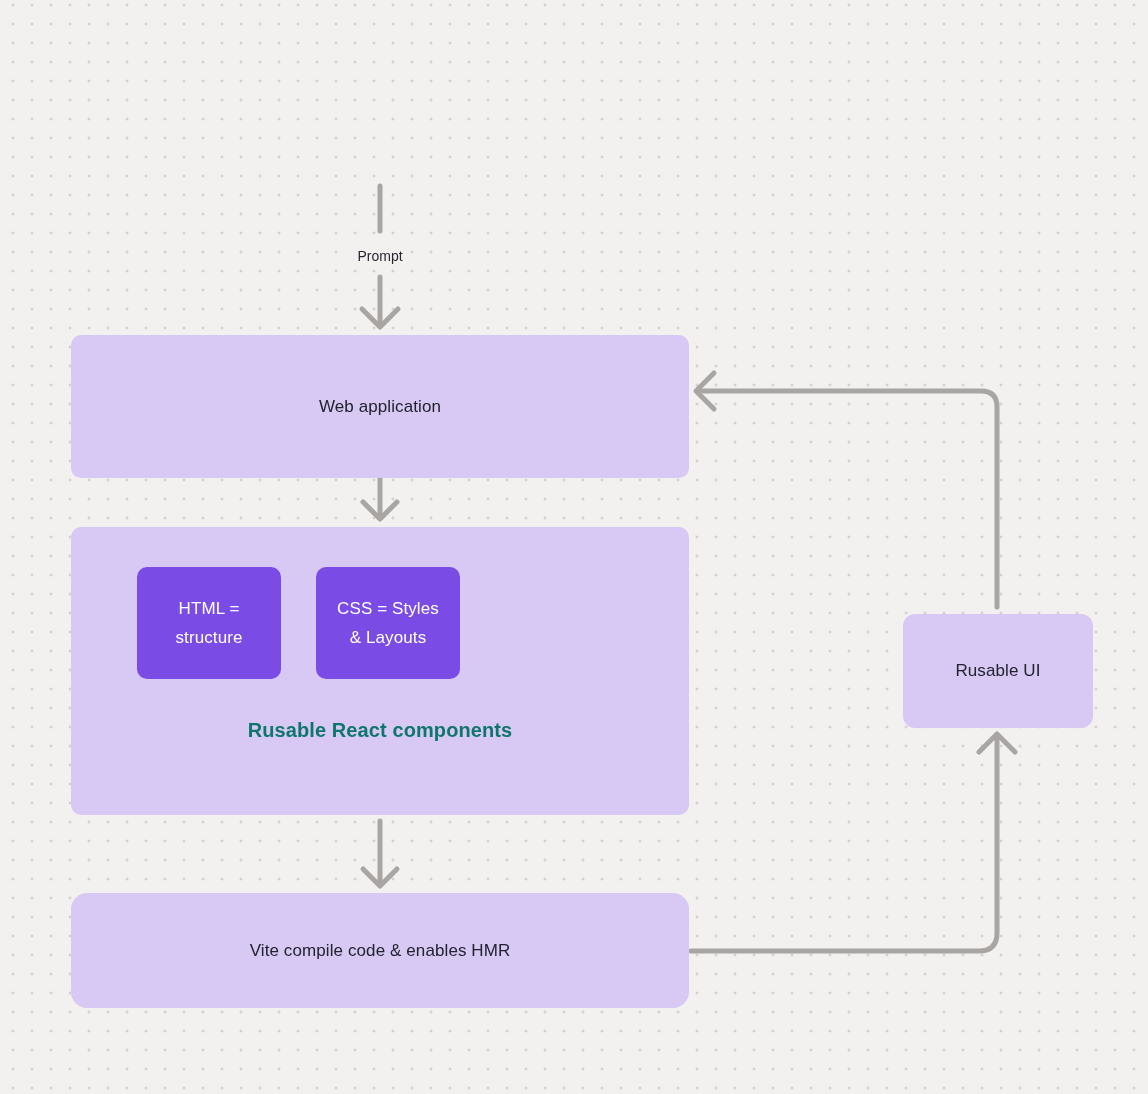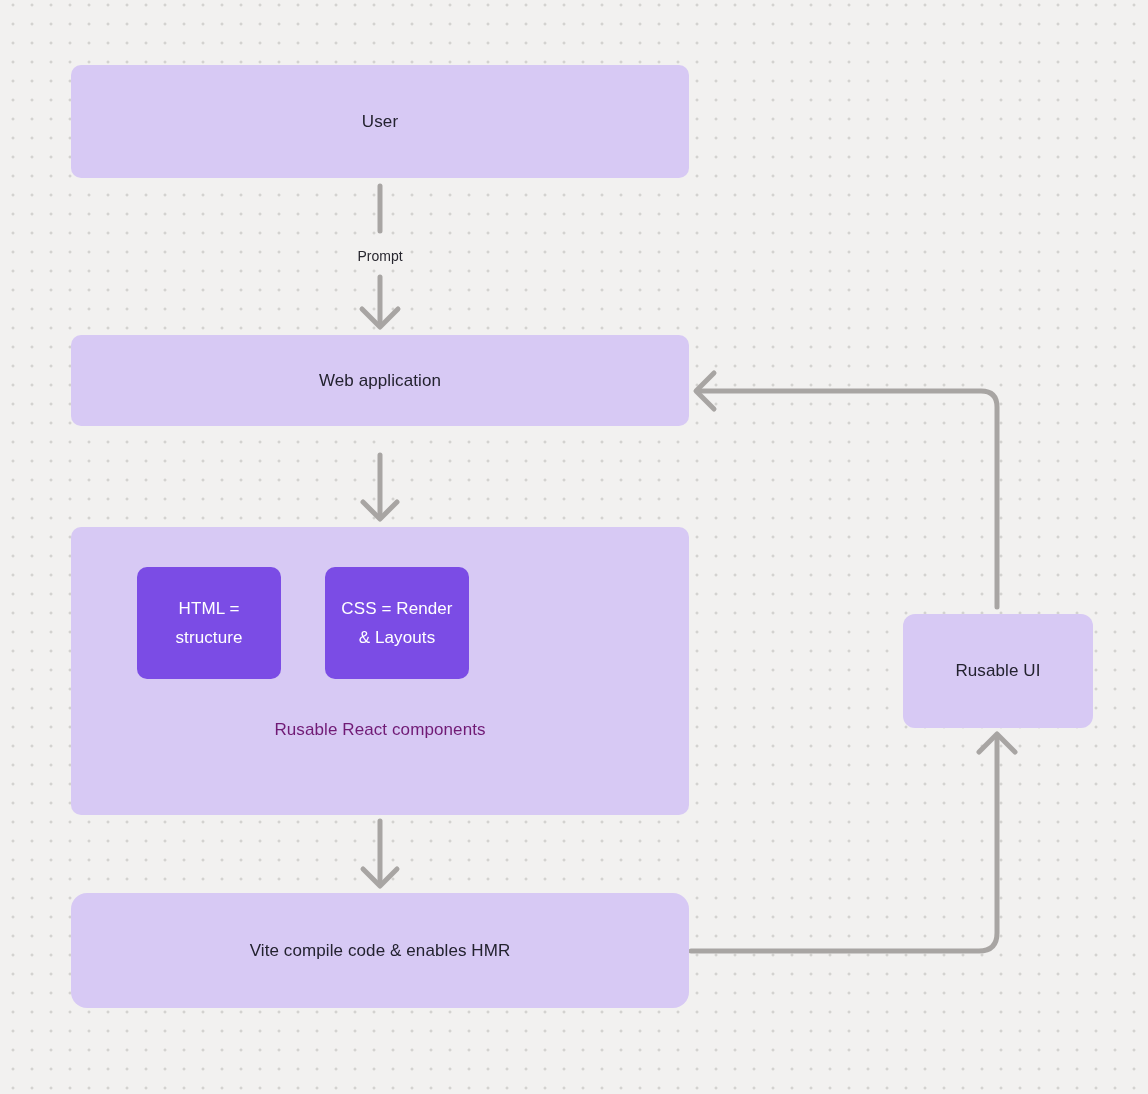--- a/index.html
+++ b/index.html
@@ -36,56 +36,56 @@
     border-radius: 10px;
     display: flex;
     align-items: center;
     justify-content: center;
     color: #23222f;
     font-size: 17px;
     font-weight: 500;
     letter-spacing: 0.1px;
   }
   #node-user   { left: 71px;  top: 65px;  width: 618px; height: 113px; }
-  #node-webapp { left: 71px;  top: 335px; width: 618px; height: 91px; }
+  #node-webapp { left: 71px;  top: 335px; width: 618px; height: 143px; }
   #node-vite   { left: 71px;  top: 893px; width: 618px; height: 115px; border-radius: 16px; }
   #node-render { left: 903px; top: 614px; width: 190px; height: 114px; border-radius: 12px; }
   #node-components {
     left: 71px; top: 527px; width: 618px; height: 288px;
     display: block;
   }
   .chips {
     position: absolute;
     left: 66px; top: 40px;
     display: flex;
-    gap: 44px;
+    gap: 35px;
   }
   .chip {
     width: 144px; height: 112px;
     background: #7b4ce5;
     border-radius: 10px;
     color: #ffffff;
     display: flex;
     flex-direction: column;
     align-items: center;
     justify-content: center;
     font-size: 17px;
     font-weight: 500;
     line-height: 29px;
     text-align: center;
   }
   .chip-line { display: block; }
   .group-label {
     position: absolute;
     left: 0; right: 0; top: 191px;
     text-align: center;
-    font-size: 17px;
-    font-weight: 400;
+    font-size: 20px;
+    font-weight: 700;
     line-height: 24px;
-    color: #701a75;
+    color: #0f766e;
   }
   .edge-label {
     position: absolute;
     left: 380px; top: 244px;
     transform: translateX(-50%);
     background: #f2f1f0;
     padding: 0 6px;
     font-size: 14px;
     font-weight: 500;
     line-height: 24px;
@@ -120,38 +120,35 @@
       <path d="M691 951 L979 951 Q997 951 997 933 L997 737"></path>
       <path d="M979 752 L997 734 L1015 752"></path>
     </g>
 
     <g>
       <path d="M997 607 L997 407 Q997 391 981 391 L700 391"></path>
       <path d="M714 373 L696 391 L714 409"></path>
     </g>
   </svg>
 
-  <div class="node" id="node-user">
-    <span>User</span>
-  </div>
 
   <div class="edge-label">Prompt</div>
 
   <div class="node" id="node-webapp">
     <span>Web application</span>
   </div>
 
   <div class="node" id="node-components">
     <div class="chips">
       <div class="chip">
         <span class="chip-line">HTML =</span>
         <span class="chip-line">structure</span>
       </div>
       <div class="chip">
-        <span class="chip-line">CSS = Render</span>
+        <span class="chip-line">CSS = Styles</span>
         <span class="chip-line">&amp; Layouts</span>
       </div>
     </div>
     <div class="group-label">Rusable React components</div>
   </div>
 
   <div class="node" id="node-vite">
     <span>Vite compile code &amp; enables HMR</span>
   </div>
 

